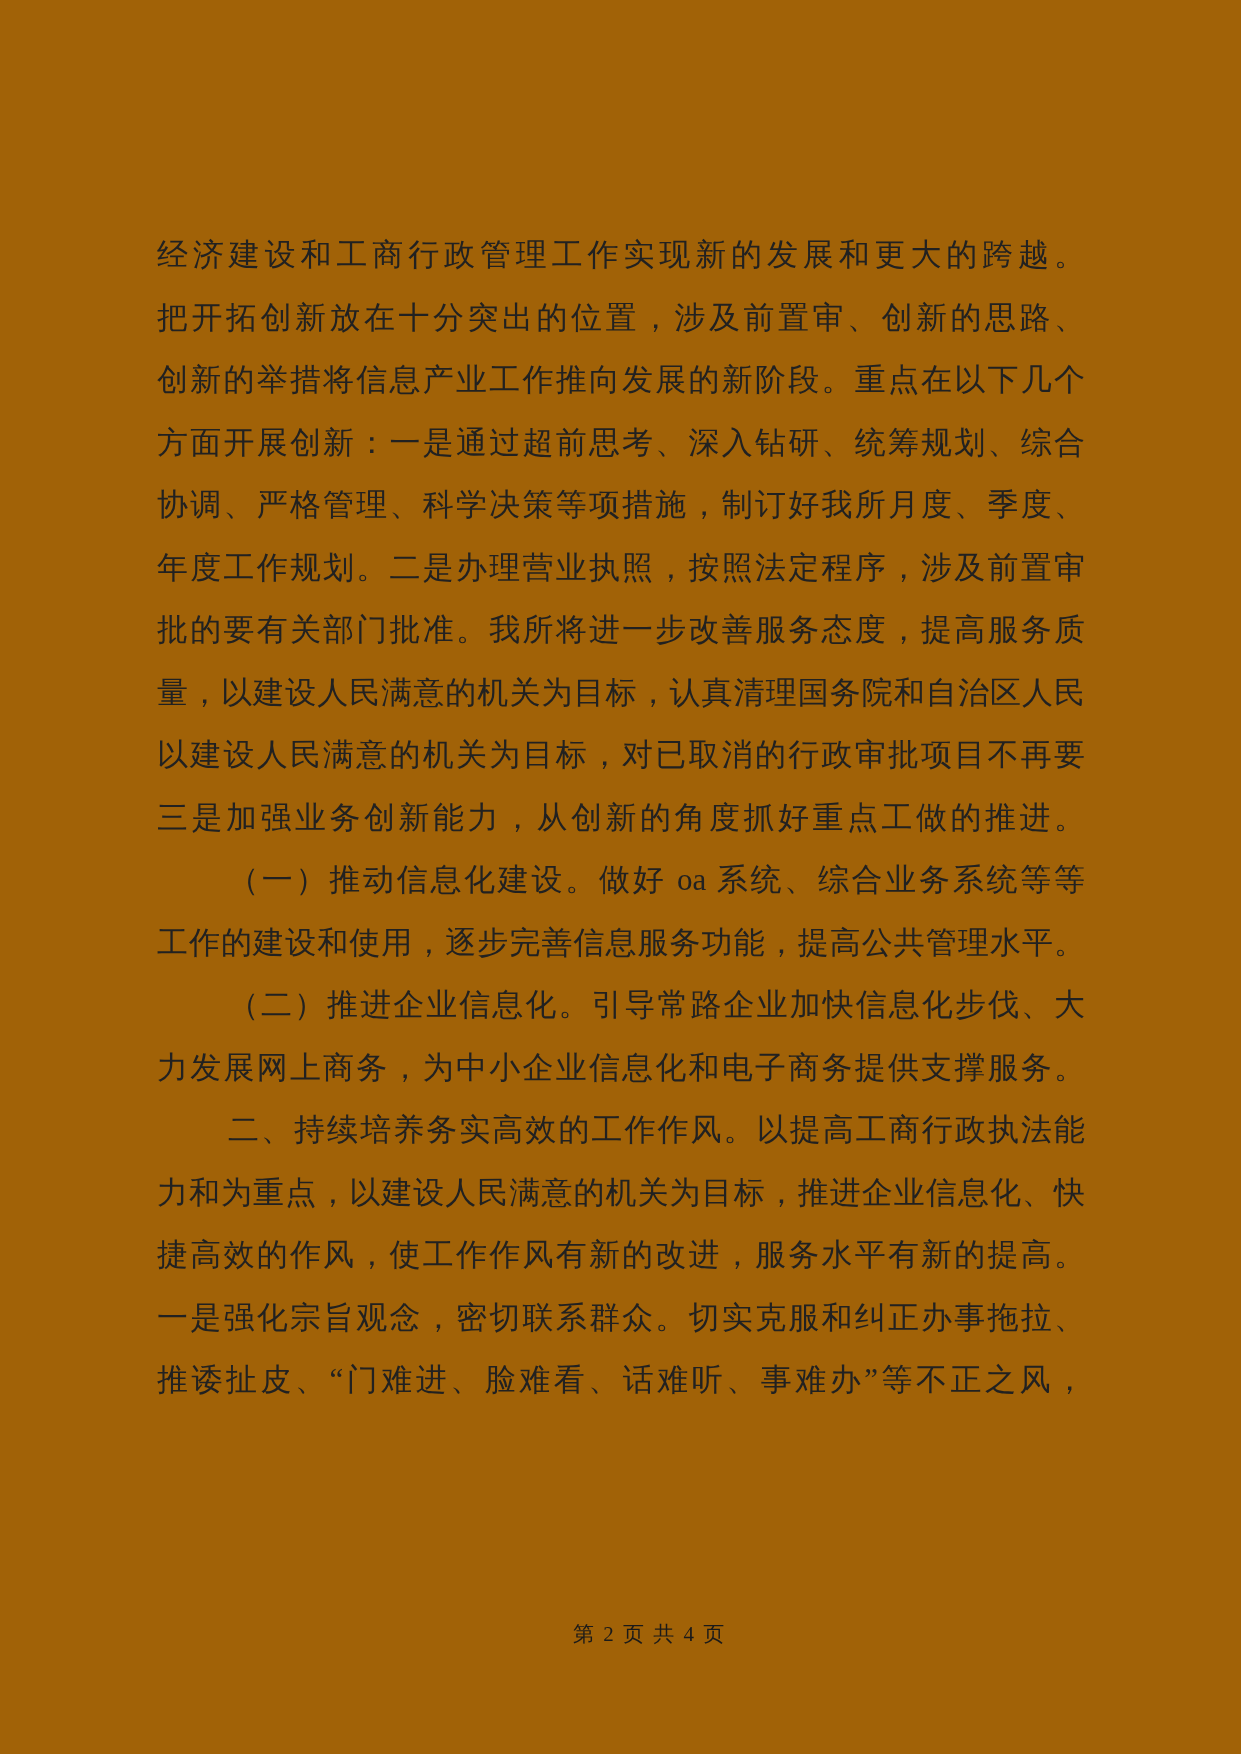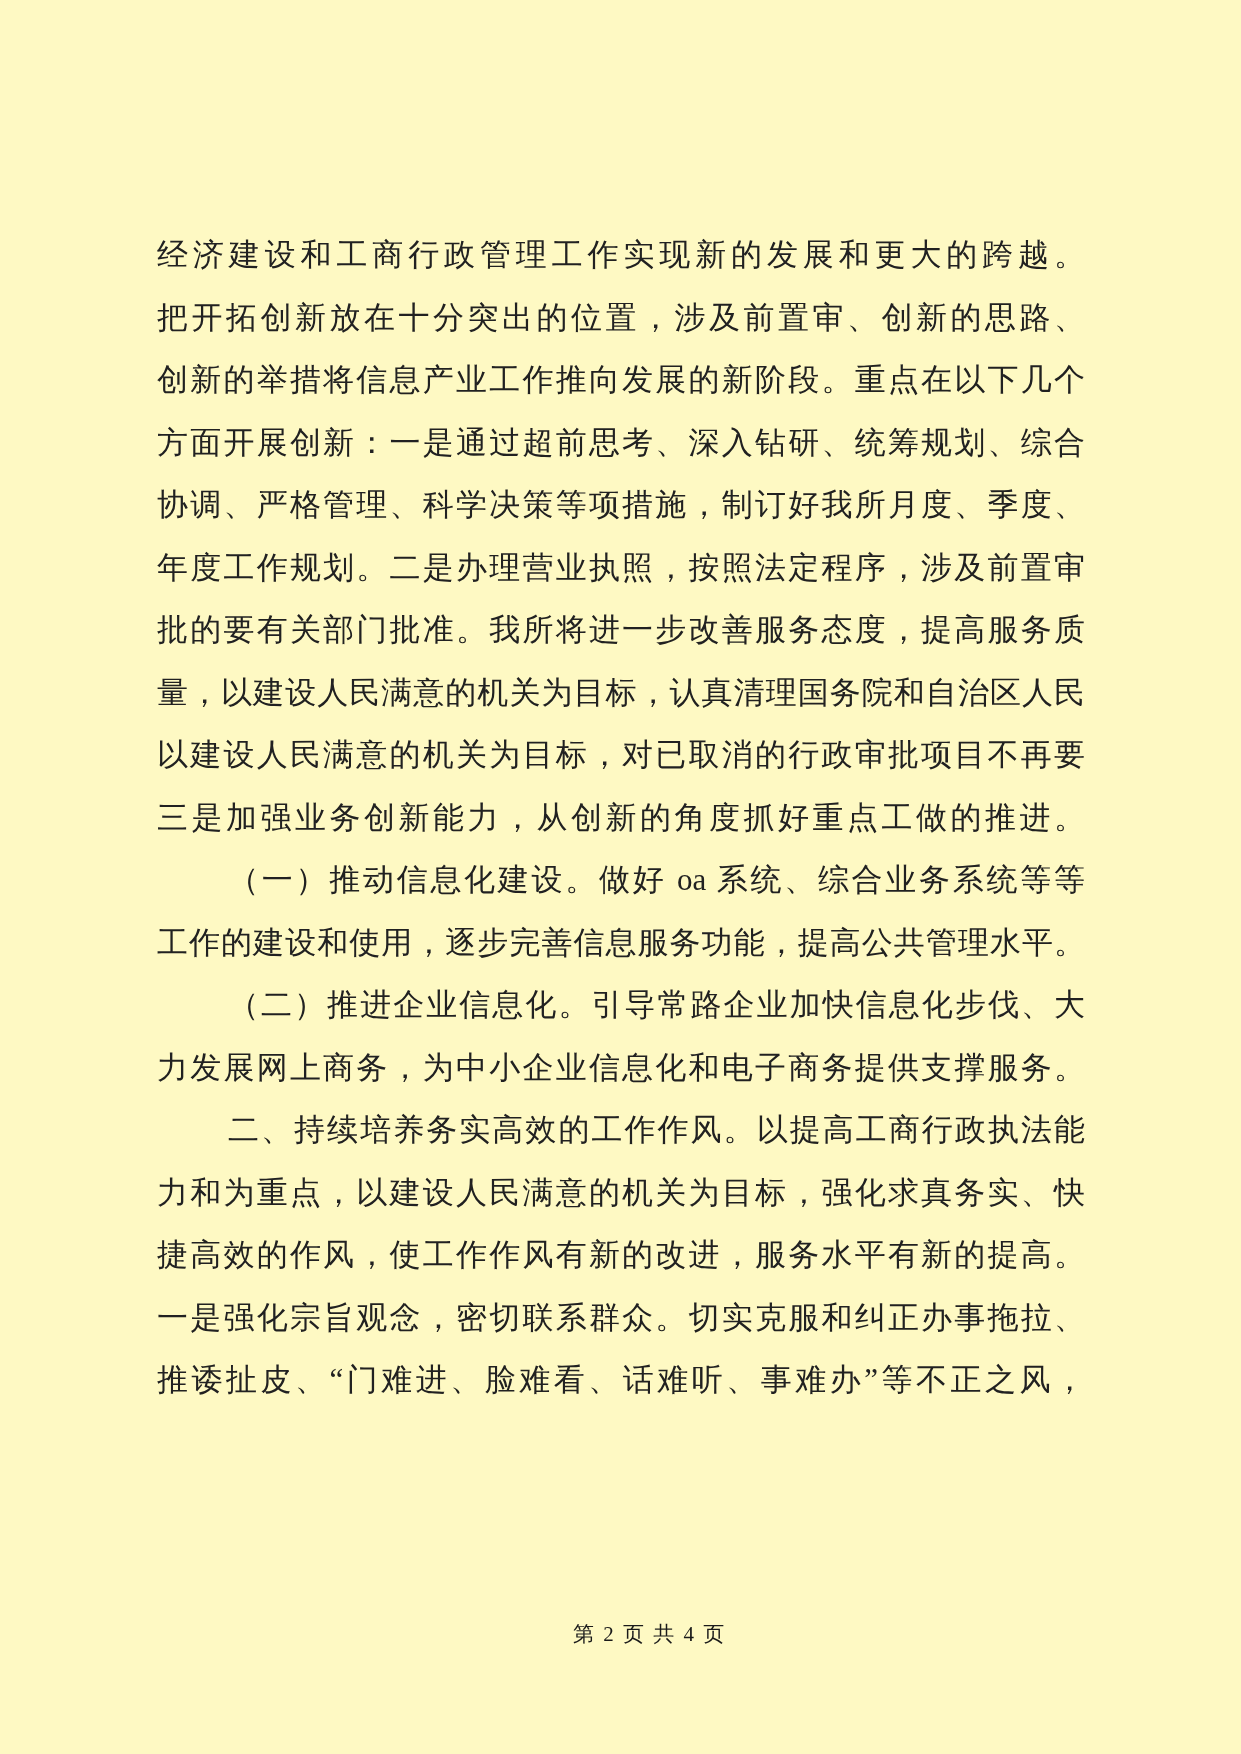--- a/index.html
+++ b/index.html
@@ -11,21 +11,21 @@
     height: 1754px;
     background: #ffffff;
     position: relative;
     overflow: hidden;
     font-family: "Liberation Serif", "DejaVu Serif", serif;
     color: #212121;
   }
   .page {
     position: absolute;
     inset: 0;
-    background: #fef9c3;
+    background: #a16207;
   }
   .doc-body {
     position: absolute;
     left: 157px;
     top: 224px;
     width: 928px;
   }
   .line {
     height: 62.5px;
     line-height: 62.5px;
@@ -66,21 +66,21 @@
       <div class="line">年度工作规划。二是办理营业执照，按照法定程序，涉及前置审</div>
       <div class="line">批的要有关部门批准。我所将进一步改善服务态度，提高服务质</div>
       <div class="line">量，以建设人民满意的机关为目标，认真清理国务院和自治区人民</div>
       <div class="line">以建设人民满意的机关为目标，对已取消的行政审批项目不再要</div>
       <div class="line">三是加强业务创新能力，从创新的角度抓好重点工做的推进。</div>
       <div class="line indent">（一）推动信息化建设。做好 oa 系统、综合业务系统等等</div>
       <div class="line">工作的建设和使用，逐步完善信息服务功能，提高公共管理水平。</div>
       <div class="line indent">（二）推进企业信息化。引导常路企业加快信息化步伐、大</div>
       <div class="line">力发展网上商务，为中小企业信息化和电子商务提供支撑服务。</div>
       <div class="line indent">二、持续培养务实高效的工作作风。以提高工商行政执法能</div>
-      <div class="line">力和为重点，以建设人民满意的机关为目标，强化求真务实、快</div>
+      <div class="line">力和为重点，以建设人民满意的机关为目标，推进企业信息化、快</div>
       <div class="line">捷高效的作风，使工作作风有新的改进，服务水平有新的提高。</div>
       <div class="line">一是强化宗旨观念，密切联系群众。切实克服和纠正办事拖拉、</div>
       <div class="line">推诿扯皮、“门难进、脸难看、话难听、事难办”等不正之风，</div>
     </div>
   <div class="footer">
     <span>第 2 页 共 4 页</span>
   </div>
 </div>
 
 </body></html>

